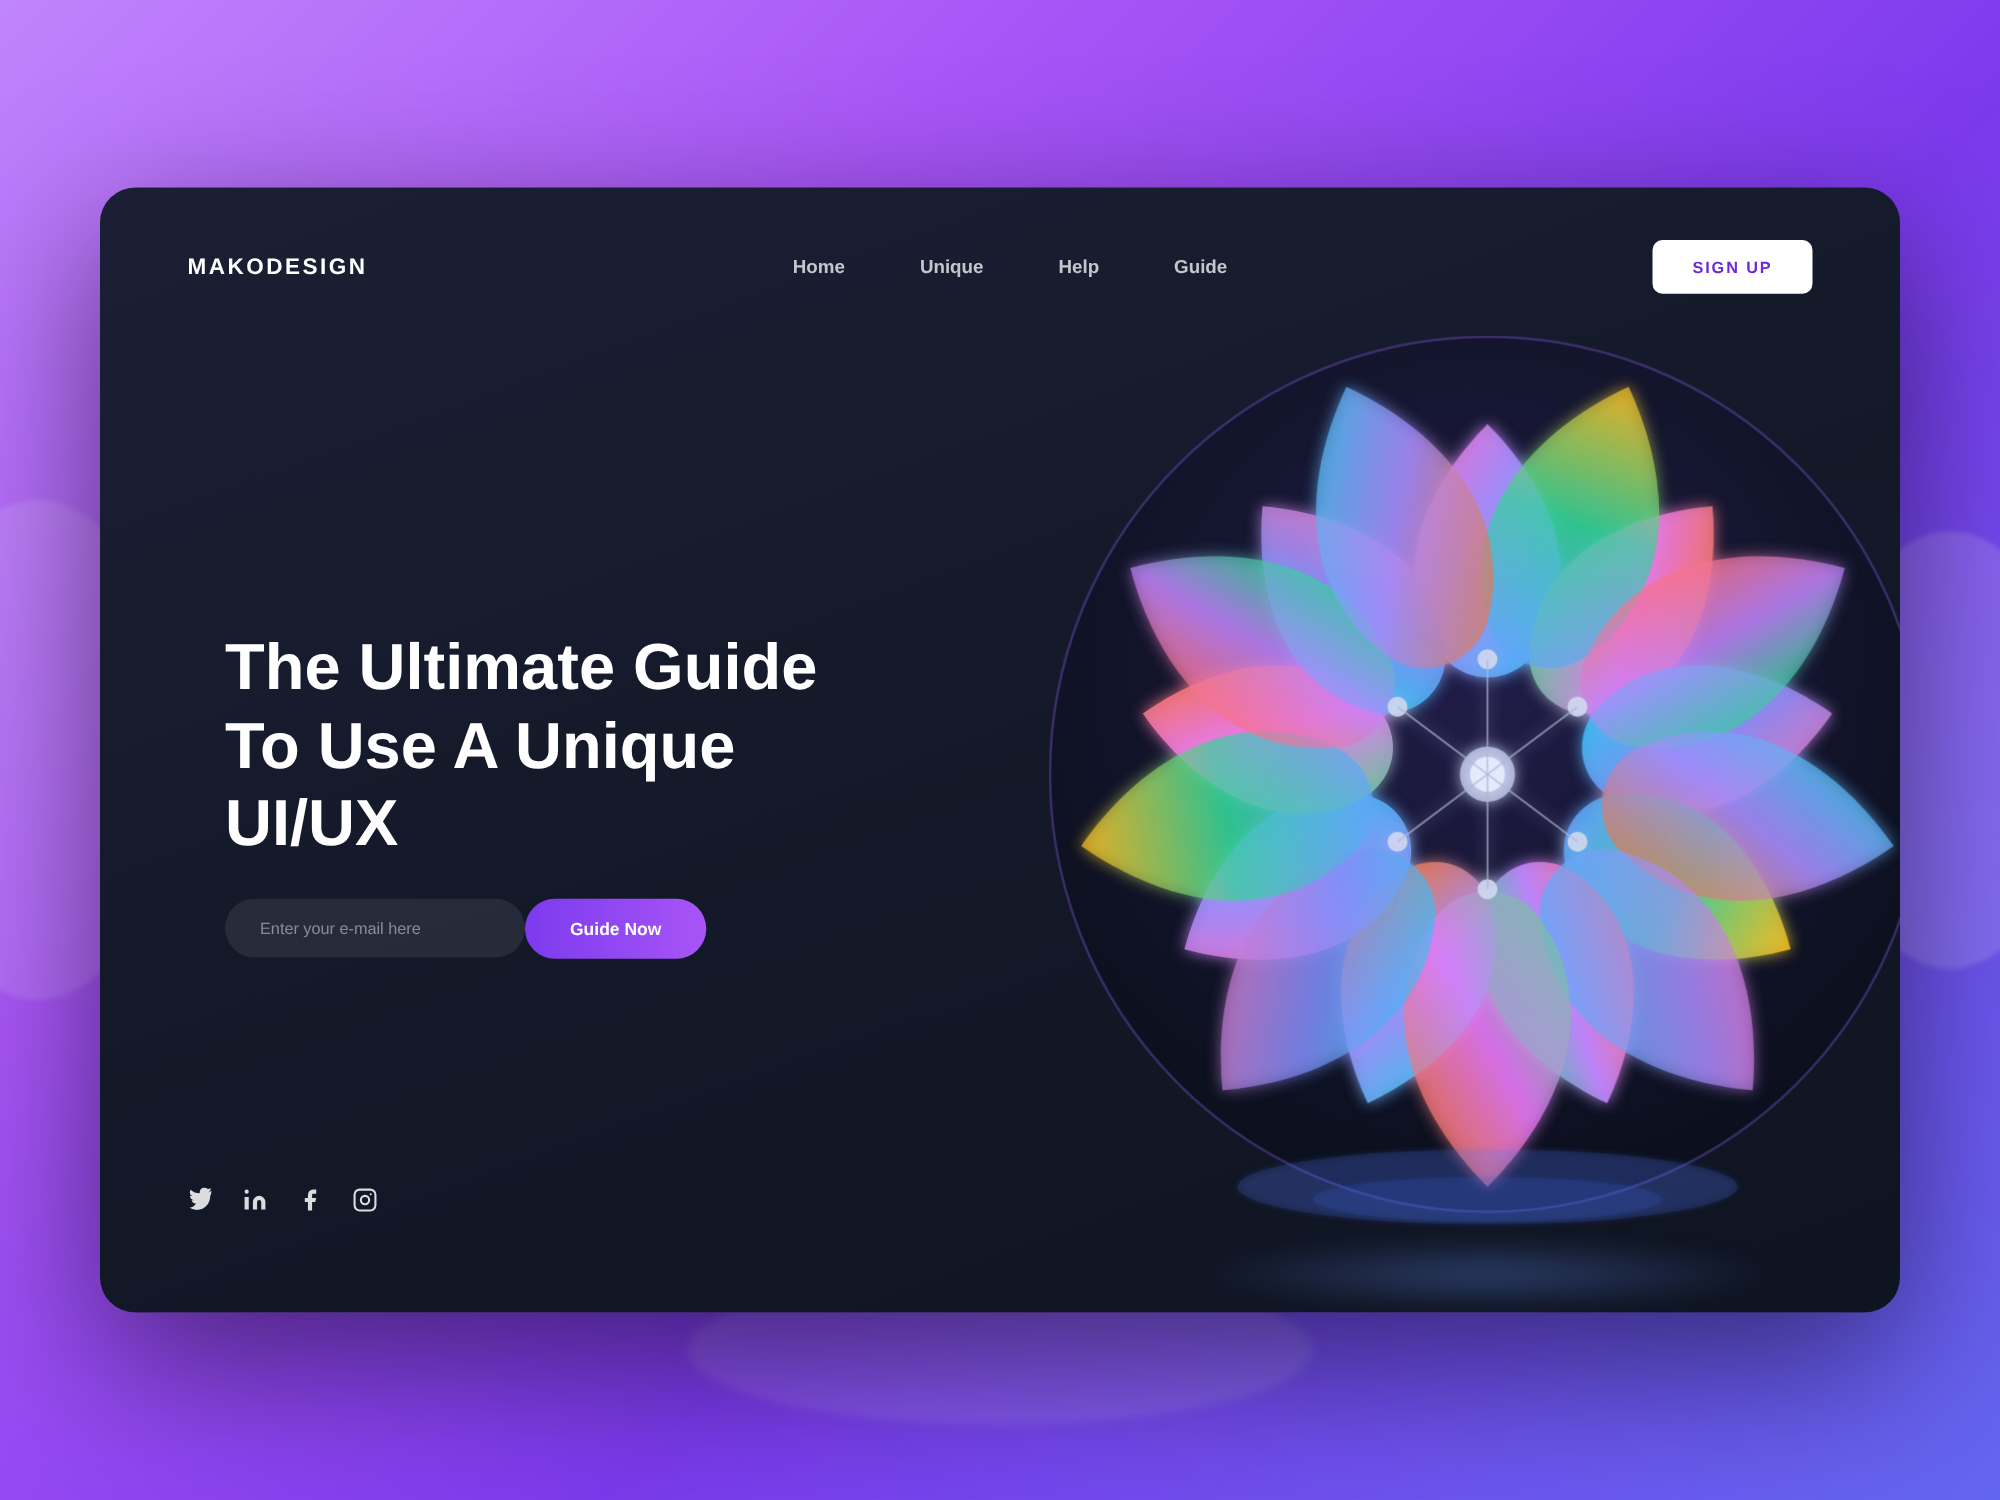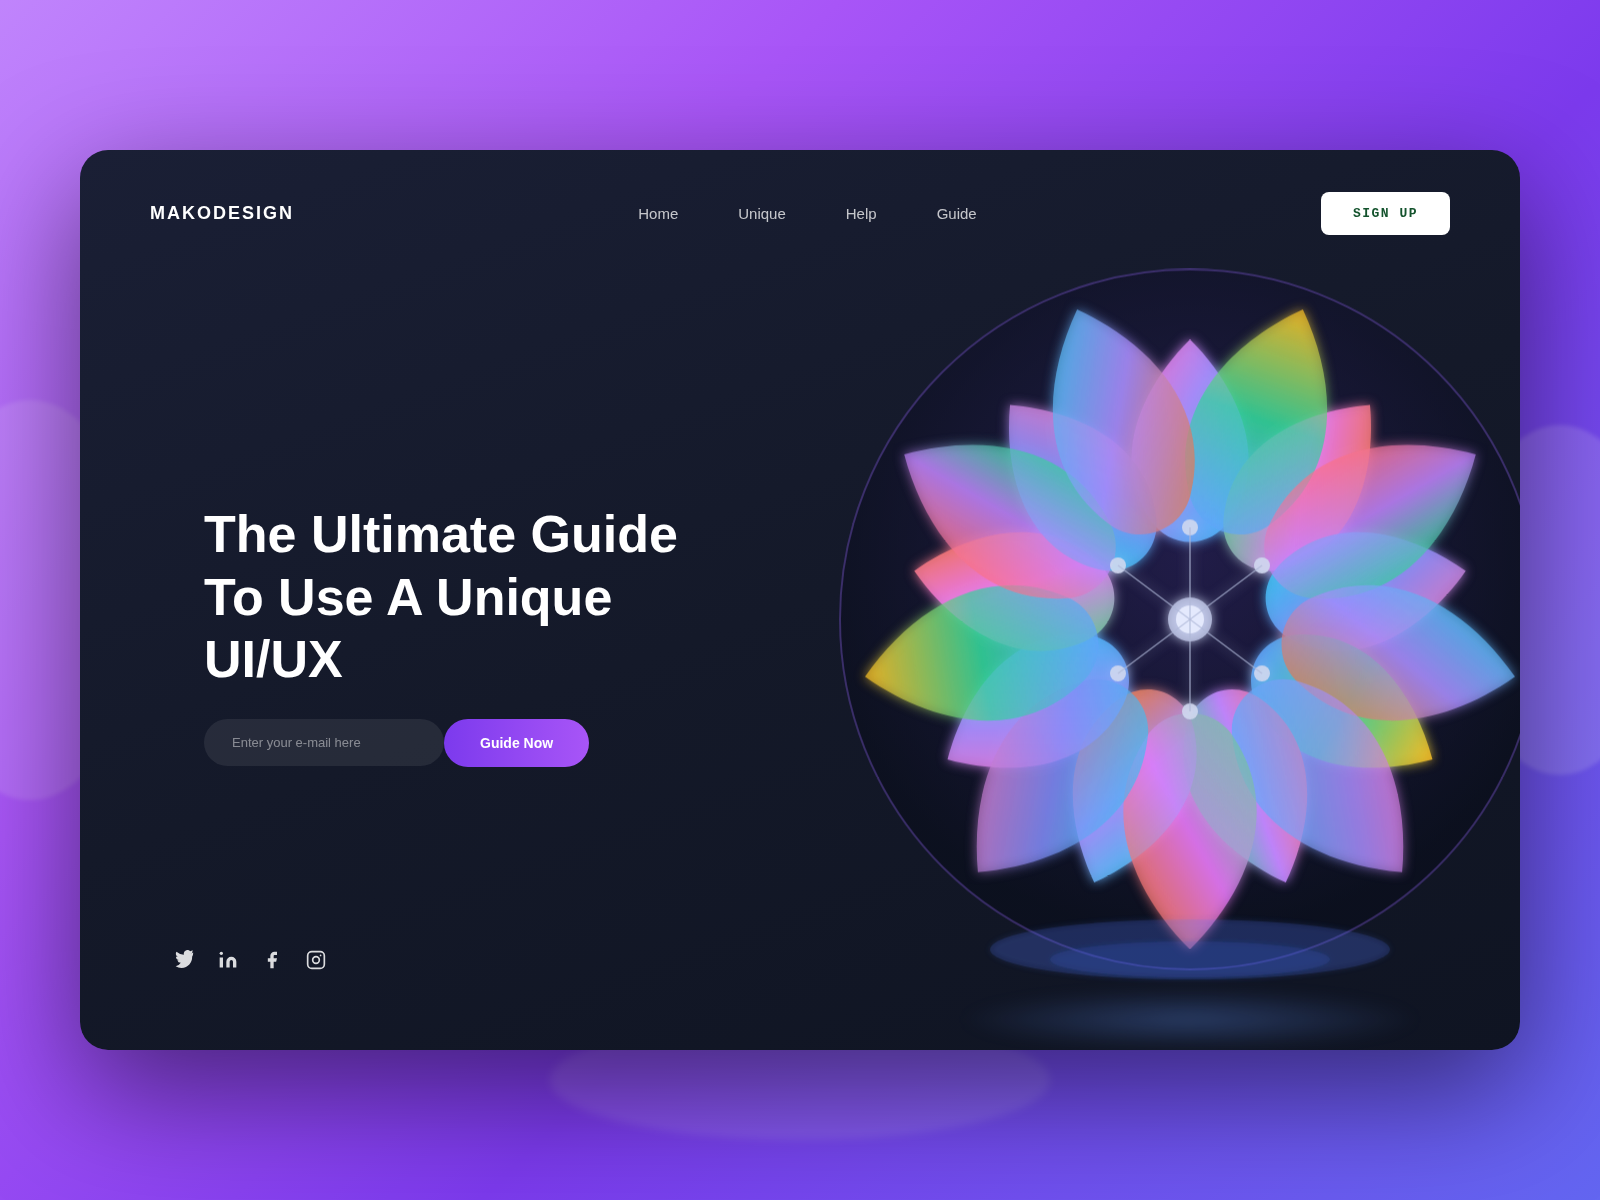--- a/index.html
+++ b/index.html
@@ -89,46 +89,44 @@
       display: flex;
       align-items: center;
       gap: 60px;
       list-style: none;
     }
 
     .nav-links li a {
       color: rgba(255,255,255,0.75);
       text-decoration: none;
       font-size: 15px;
-      font-weight: 400;
+      font-weight: 700;
       transition: color 0.2s;
     }
 
     .signup-btn {
       background: #ffffff;
-      color: #14532d;
+      color: #6d28d9;
       border: none;
       border-radius: 8px;
       padding: 14px 32px;
       font-size: 13px;
       font-weight: 700;
       letter-spacing: 1.5px;
       cursor: pointer;
       text-transform: uppercase;
-      font-family: Liberation Mono, monospace;
     }
 
     
     .hero {
       position: relative;
       display: flex;
       align-items: center;
       height: calc(100% - 100px);
       padding: 0 100px;
-      margin-left: 24px;
     }
 
     .hero-content {
       position: relative;
       z-index: 10;
       max-width: 500px;
       flex-shrink: 0;
     }
 
     .hero-title {

